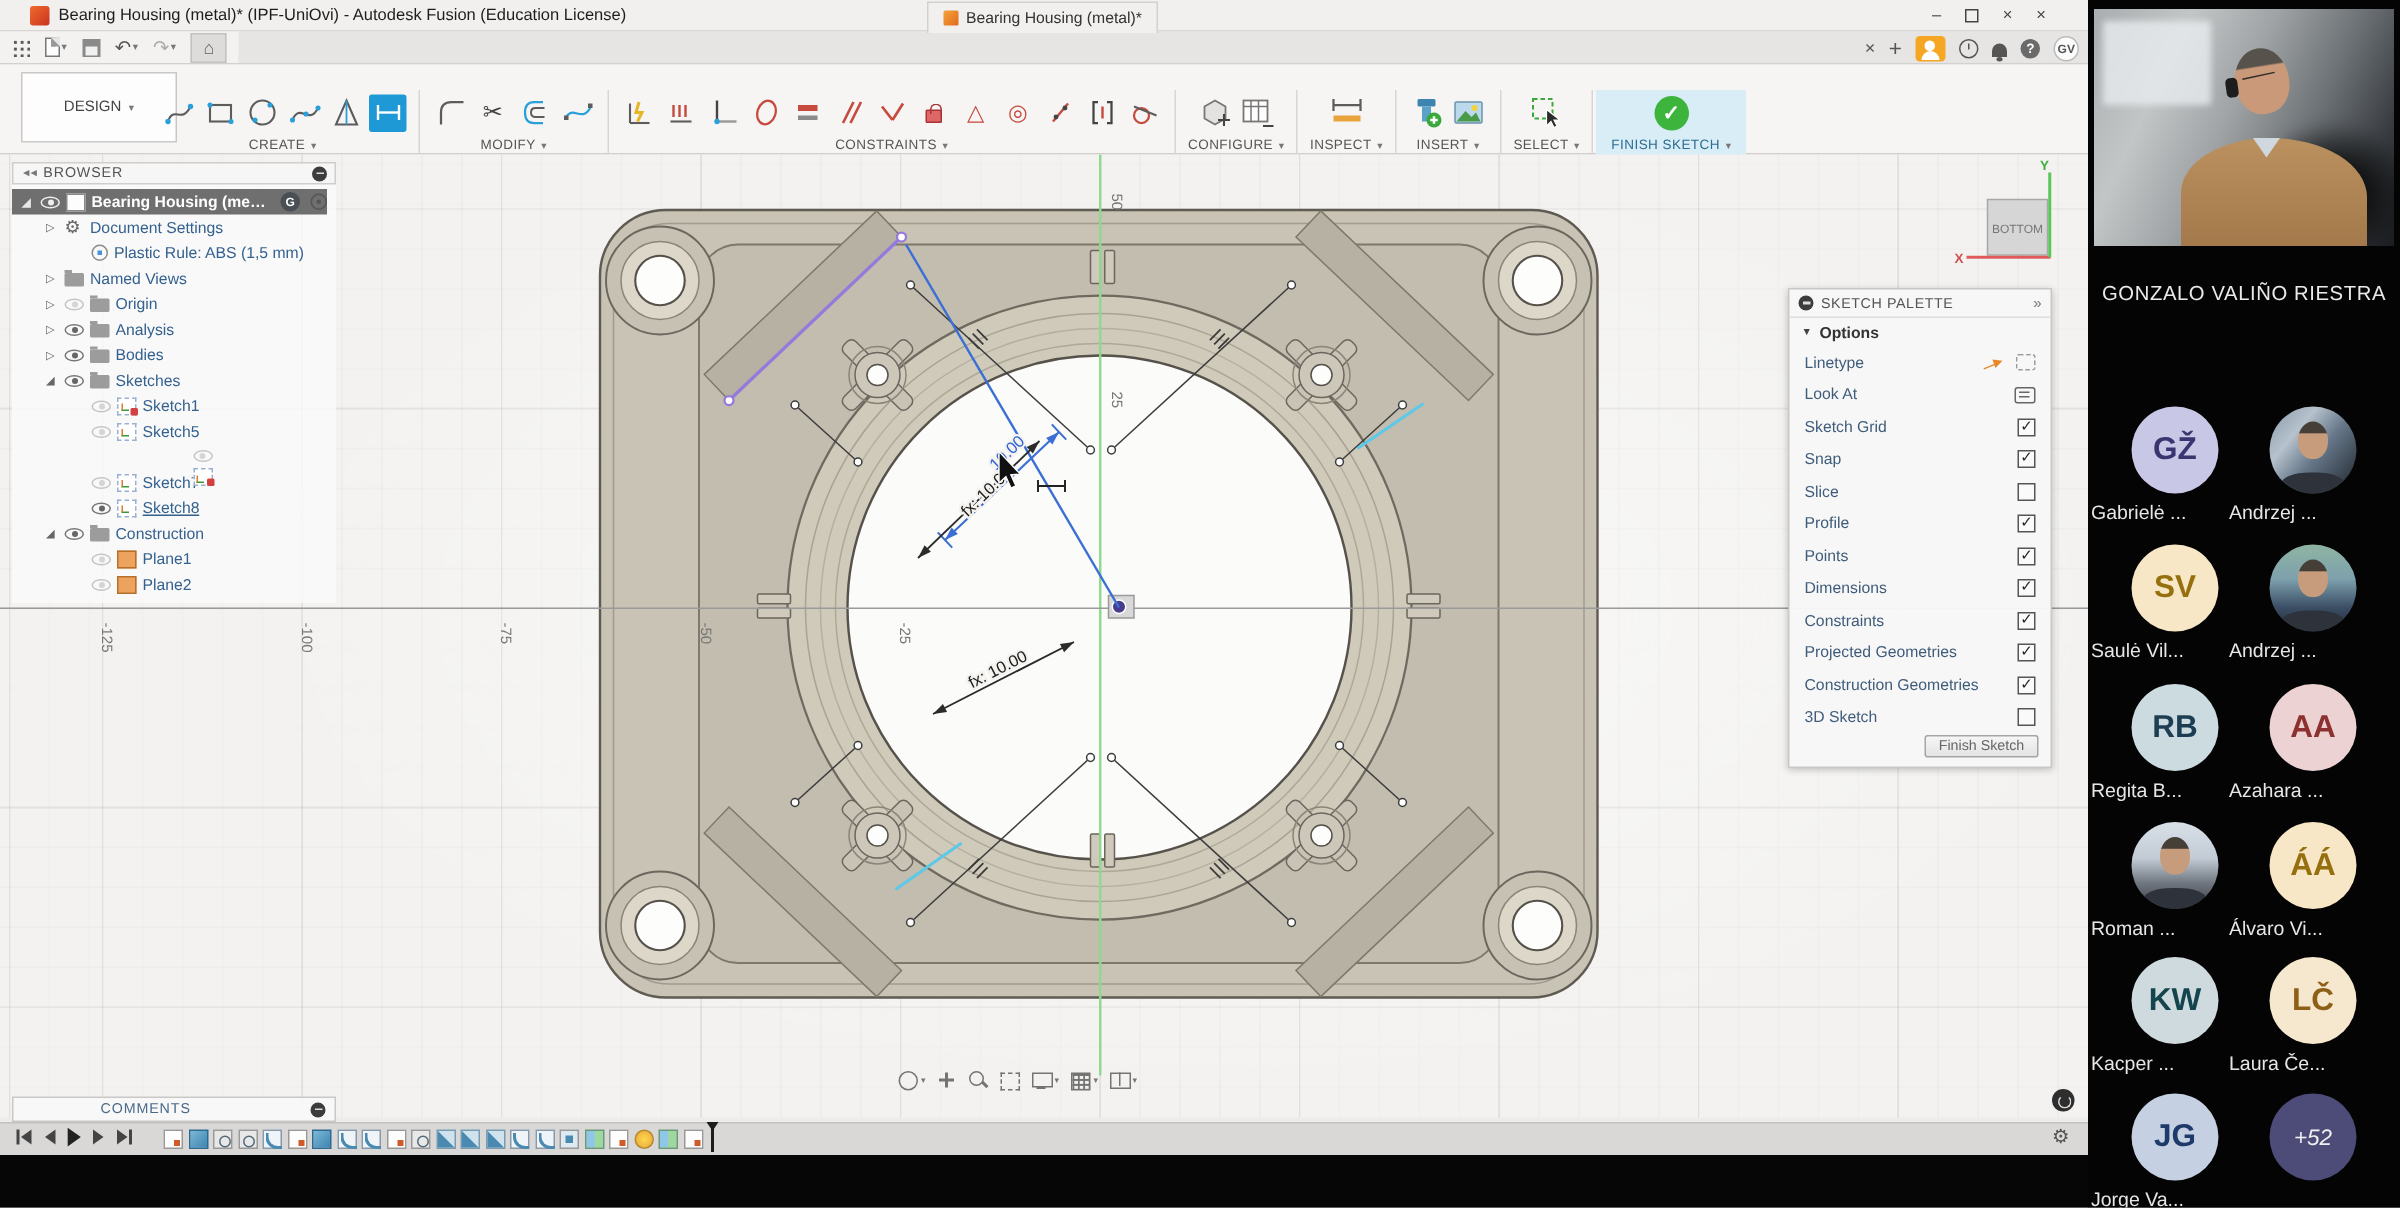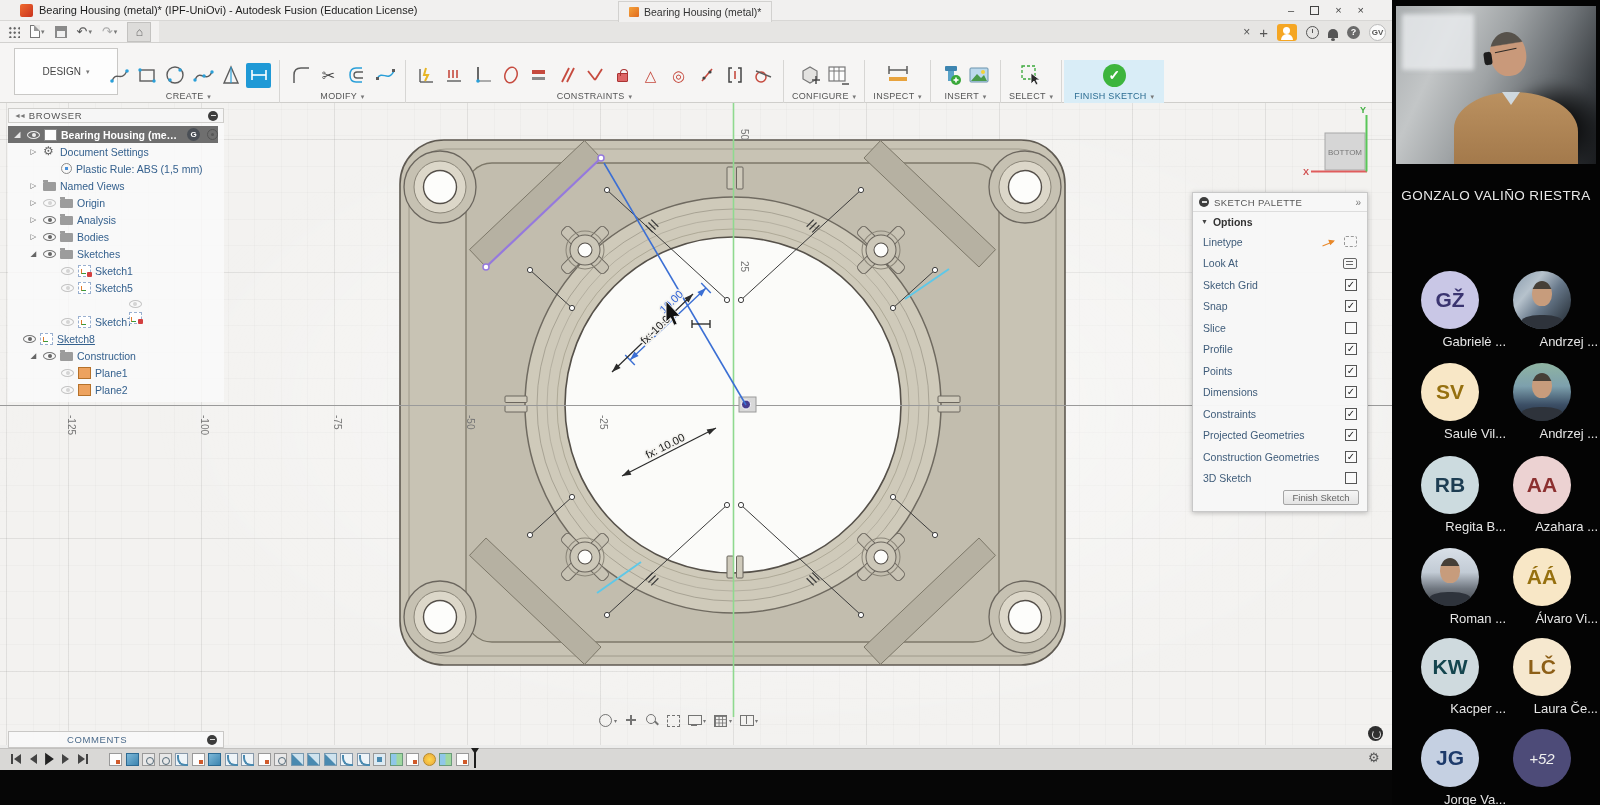--- a/index.html
+++ b/index.html
@@ -172,21 +172,21 @@
   #meet{position:absolute;left:1392px;top:0;width:208px;height:805px;background:#040404}
   #video{position:absolute;left:4px;top:6px;width:200px;height:158px;overflow:hidden;background:linear-gradient(115deg,#a9adaf 0%,#c3c6c7 24%,#9fa3a5 45%,#6d7276 66%,#3a3e42 85%,#1b1d20 100%)}
   #vboard{position:absolute;left:6px;top:8px;width:72px;height:56px;background:rgba(232,235,237,.8);filter:blur(2px);border-radius:2px}
   #vdark{position:absolute;right:-12px;bottom:-12px;width:110px;height:96px;background:radial-gradient(rgba(0,0,0,.75) 28%,rgba(0,0,0,0) 70%);filter:blur(4px)}
   #vbody{position:absolute;left:58px;top:86px;width:124px;height:76px;background:linear-gradient(#bb9160,#a2784a);border-radius:48% 52% 0 0}
   #vcollar{position:absolute;left:106px;top:86px;width:18px;height:13px;background:#cfd8de;clip-path:polygon(0 0,100% 0,50% 100%)}
   #vhead{position:absolute;left:94px;top:26px;width:36px;height:44px;border-radius:50% 50% 46% 46%;background:linear-gradient(#57524b 26%,#c9997a 29%);transform:rotate(-9deg)}
   #vglasses{position:absolute;left:99px;top:44px;width:22px;height:4px;border-top:1.8px solid #2e2a26;transform:rotate(-12deg)}
   #vheadset{position:absolute;left:88px;top:46px;width:8px;height:13px;background:#1d1d1d;border-radius:3px;transform:rotate(-8deg)}
   #speakername{position:absolute;left:0;top:188px;width:100%;text-align:center;color:#e9e9e9;font-size:13.5px;letter-spacing:.4px;white-space:nowrap}
-  .ptile{position:absolute;width:112px;text-align:right}
+  .ptile{position:absolute;width:112px;text-align:left}
   .pcircle{width:58px;height:58px;border-radius:50%;margin:0 auto;display:flex;align-items:center;justify-content:center;font-weight:bold;font-size:21px;position:relative;overflow:hidden}
   .pcircle.psmall{font-size:15px;font-weight:normal}
   .pname{margin-top:5px;color:#e6e6e6;font-size:13px;white-space:nowrap}
   .ph-outdoor{background:linear-gradient(130deg,#8799ab 0%,#b6c2cc 30%,#67788a 55%,#3a4550 82%,#262d35 100%)}
   .ph-suit{background:linear-gradient(180deg,#8fb4a2 0%,#7da0ad 40%,#3c4f66 72%,#222b38 100%)}
   .ph-street{background:linear-gradient(180deg,#d9e0e8 0%,#c2cbd5 42%,#707780 70%,#3b3f45 100%)}
   .p-face{position:absolute;left:50%;top:18%;width:20px;height:25px;transform:translateX(-50%);border-radius:50% 50% 46% 46%;background:linear-gradient(#463f37 30%,#c79c7c 33%)}
   .p-shoulders{position:absolute;left:50%;bottom:-2px;width:42px;height:16px;transform:translateX(-50%);border-radius:45% 45% 0 0;background:#2e333b}
 </style>
 </head>
@@ -748,21 +748,21 @@
             <span class="eye eyeoff"></span>
             <span class="tico ic-sketch-lock"></span>
             <span class="tlabel">Sketch6</span>
           </div>
           <div class="trow" style="padding-left: 38px;">
             <span class="texp"></span>
             <span class="eye eyeoff"></span>
             <span class="tico ic-sketch"></span>
             <span class="tlabel">Sketch7</span>
           </div>
-          <div class="trow" style=" text-decoration: underline;">
+          <div class="trow" style="padding-left: 38px; text-decoration: underline;">
             <span class="texp"></span>
             <span class="eye"></span>
             <span class="tico ic-sketch"></span>
             <span class="tlabel">Sketch8</span>
           </div>
           <div class="trow" style="padding-left: 20px;">
             <span class="texp">◢</span>
             <span class="eye"></span>
             <span class="tico ic-folder"></span>
             <span class="tlabel">Construction</span>

